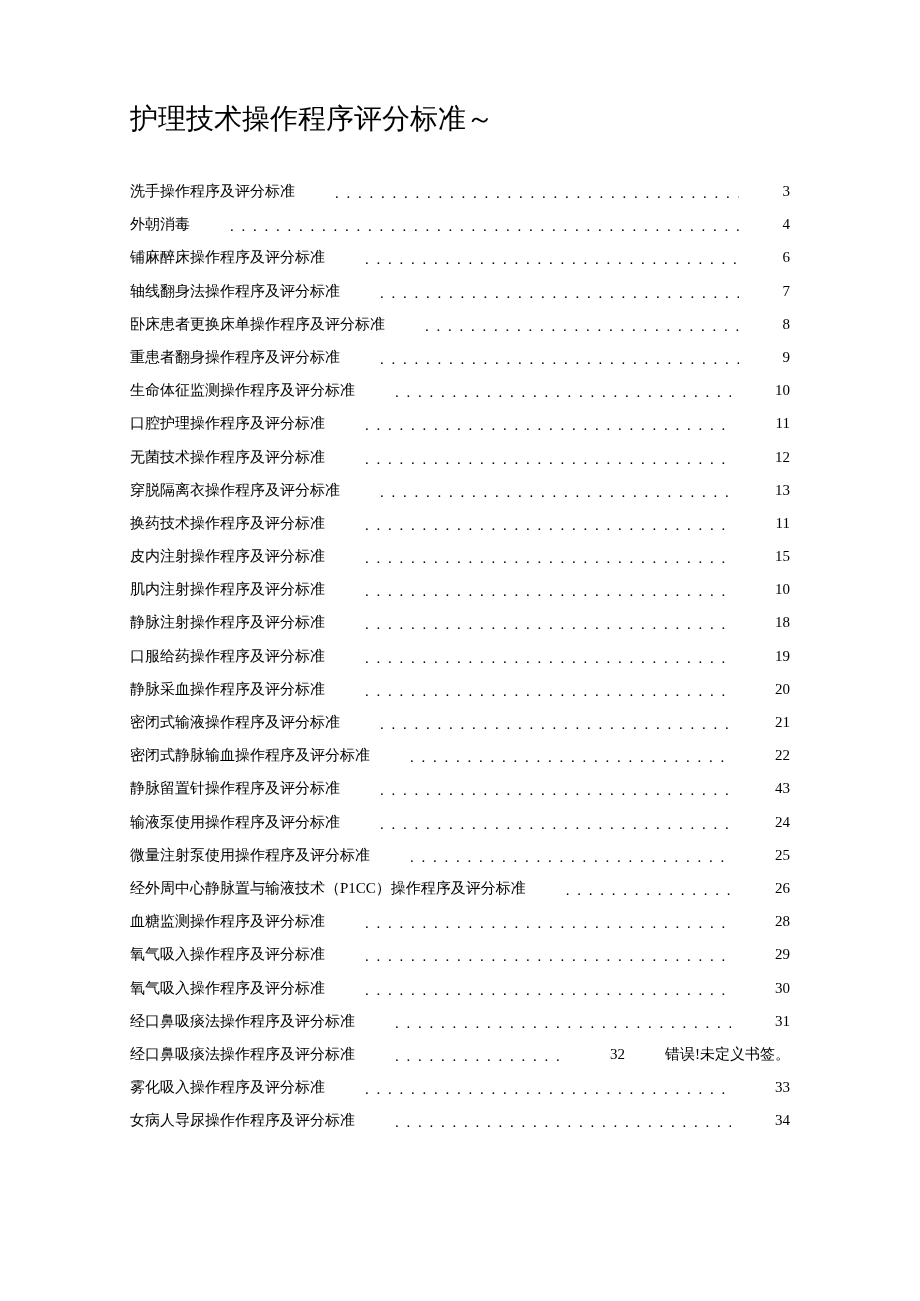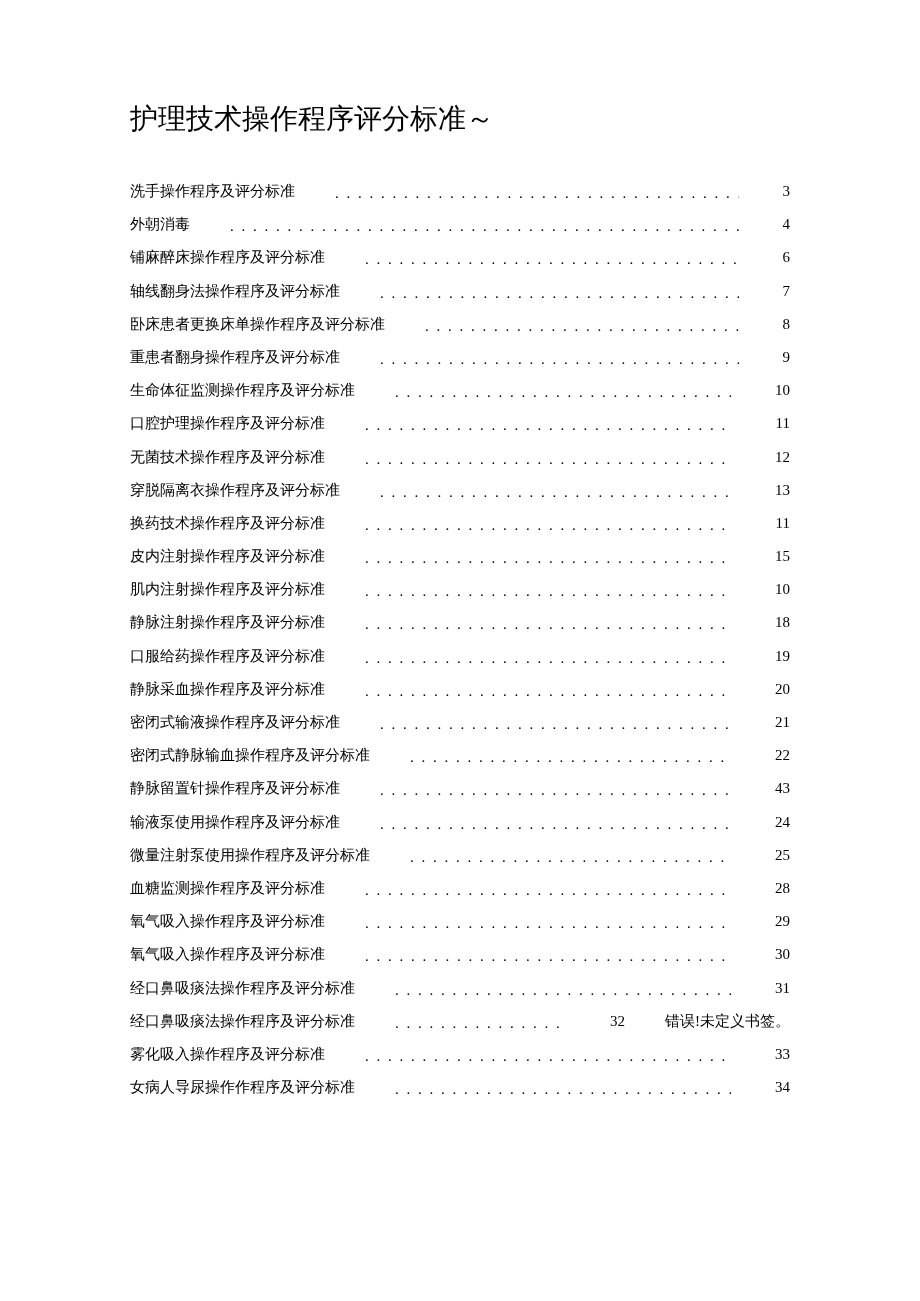--- a/index.html
+++ b/index.html
@@ -121,20 +121,25 @@
         <span class="toc-label">输液泵使用操作程序及评分标准</span>
         <span class="toc-dots"></span>
         <span class="toc-page">24</span>
       </div>
       <div class="toc-row">
         <span class="toc-label">微量注射泵使用操作程序及评分标准</span>
         <span class="toc-dots"></span>
         <span class="toc-page">25</span>
       </div>
       <div class="toc-row">
+        <span class="toc-label">经外周中心静脉置与输液技术（P1CC）操作程序及评分标准</span>
+        <span class="toc-dots"></span>
+        <span class="toc-page">26</span>
+      </div>
+      <div class="toc-row">
         <span class="toc-label">血糖监测操作程序及评分标准</span>
         <span class="toc-dots"></span>
         <span class="toc-page">28</span>
       </div>
       <div class="toc-row">
         <span class="toc-label">氧气吸入操作程序及评分标准</span>
         <span class="toc-dots"></span>
         <span class="toc-page">29</span>
       </div>
       <div class="toc-row">

